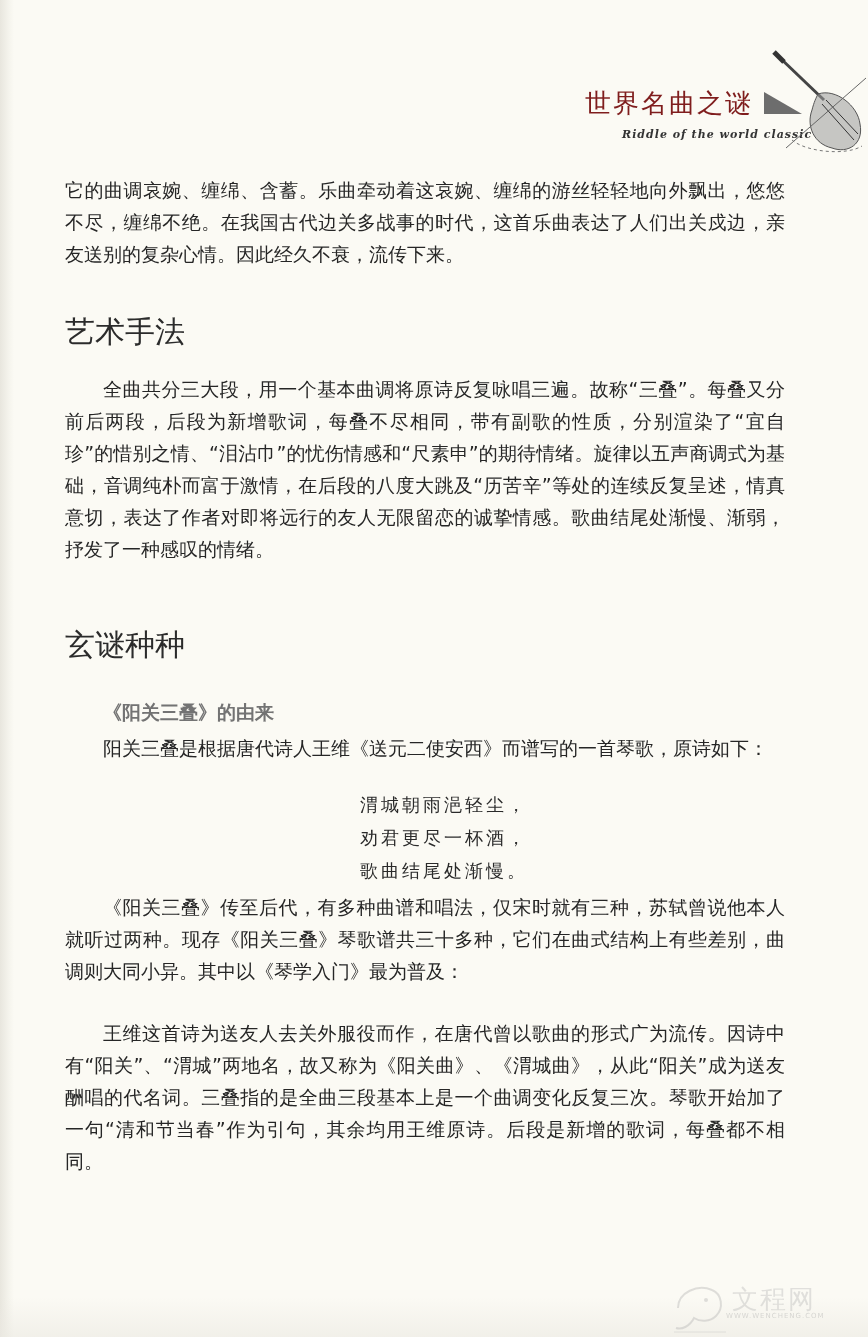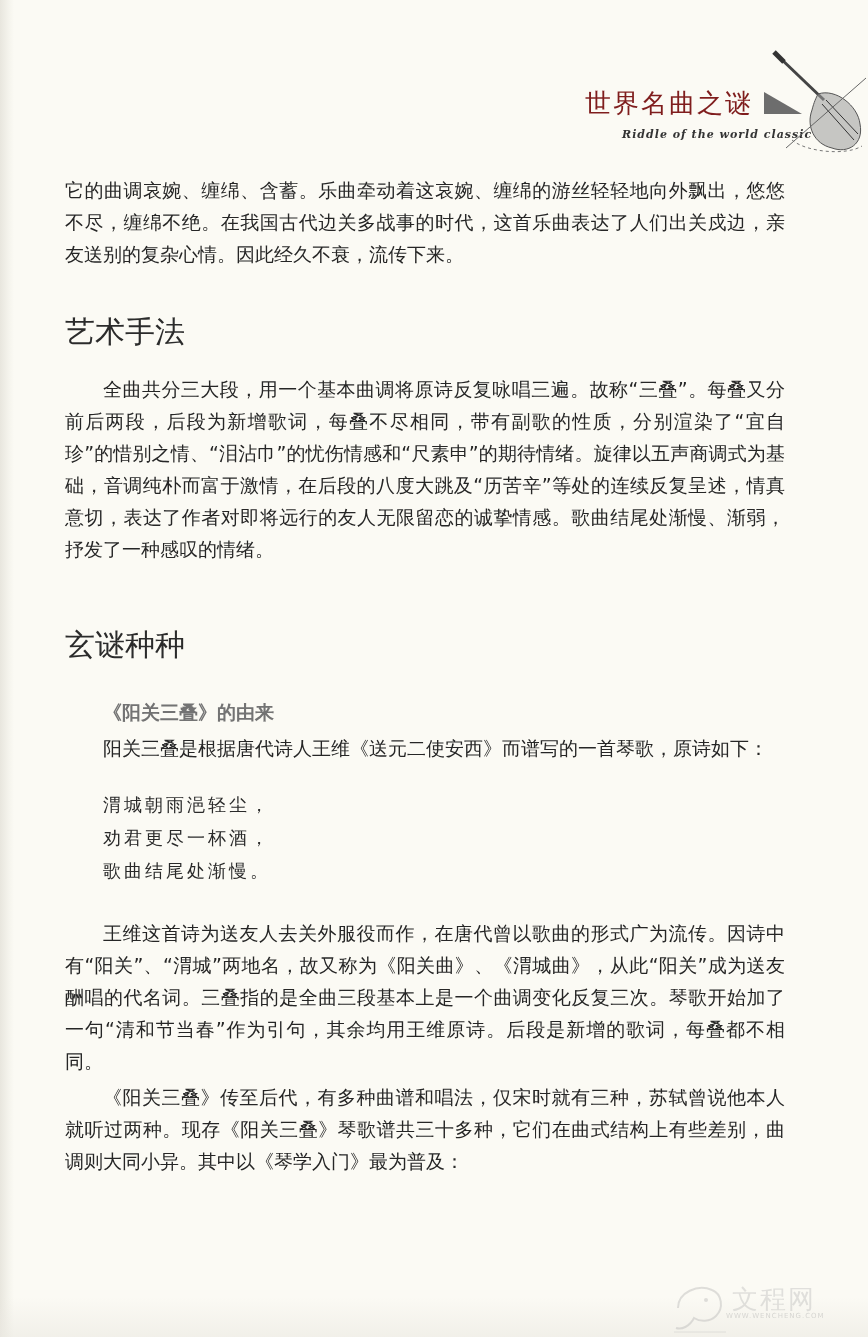--- a/index.html
+++ b/index.html
@@ -175,29 +175,29 @@
   <h2 class="section-heading" style="margin-top:42px;">艺术手法</h2>
 
   <p class="para indent" style="margin-top:20px;">全曲共分三大段，用一个基本曲调将原诗反复咏唱三遍。故称“三叠”。每叠又分前后两段，后段为新增歌词，每叠不尽相同，带有副歌的性质，分别渲染了“宜自珍”的惜别之情、“泪沾巾”的忧伤情感和“尺素申”的期待情绪。旋律以五声商调式为基础，音调纯朴而富于激情，在后段的八度大跳及“历苦辛”等处的连续反复呈述，情真意切，表达了作者对即将远行的友人无限留恋的诚挚情感。歌曲结尾处渐慢、渐弱，抒发了一种感叹的情绪。</p>
 
   <h2 class="section-heading" style="margin-top:60px;">玄谜种种</h2>
 
   <h3 class="sub-heading" style="margin-top:34px;">《阳关三叠》的由来</h3>
 
   <p class="para" style="padding-left:38px; margin-top:6px;">阳关三叠是根据唐代诗人王维《送元二使安西》而谱写的一首琴歌，原诗如下：</p>
 
-  <div class="poem" style="margin-top:24px;">
+  <div class="poem" style="margin-top:24px;text-align:center;">
     <div class="poem-line">渭城朝雨浥轻尘，</div>
     <div class="poem-line">劝君更尽一杯酒，</div>
     <div class="poem-line">歌曲结尾处渐慢。</div>
   </div>
 
+  <p class="para indent" style="margin-top:4px;">《阳关三叠》传至后代，有多种曲谱和唱法，仅宋时就有三种，苏轼曾说他本人就听过两种。现存《阳关三叠》琴歌谱共三十多种，它们在曲式结构上有些差别，曲调则大同小异。其中以《琴学入门》最为普及：</p>
+
   <p class="para indent" style="margin-top:30px;">王维这首诗为送友人去关外服役而作，在唐代曾以歌曲的形式广为流传。因诗中有“阳关”、“渭城”两地名，故又称为《阳关曲》、《渭城曲》，从此“阳关”成为送友酬唱的代名词。三叠指的是全曲三段基本上是一个曲调变化反复三次。琴歌开始加了一句“清和节当春”作为引句，其余均用王维原诗。后段是新增的歌词，每叠都不相同。</p>
-
-  <p class="para indent" style="margin-top:4px;">《阳关三叠》传至后代，有多种曲谱和唱法，仅宋时就有三种，苏轼曾说他本人就听过两种。现存《阳关三叠》琴歌谱共三十多种，它们在曲式结构上有些差别，曲调则大同小异。其中以《琴学入门》最为普及：</p>
 </div>
 
 <div class="watermark">
   <svg width="60" height="58" viewBox="0 0 60 58" style="position:absolute;left:0;top:0;">
     <path d="M8 30 C 8 14, 28 6, 42 12 C 52 16, 54 30, 46 38 C 40 44, 30 44, 24 40 C 20 48, 12 52, 6 50" stroke="#aaa" stroke-width="2" fill="none"></path>
     <circle cx="36" cy="22" r="2" fill="#aaa"></circle>
     <path d="M4 54 L56 54" stroke="#bbb" stroke-width="1"></path>
   </svg>
   <div class="wm-text">文程网</div>
   <div class="wm-url">WWW.WENCHENG.COM</div>

